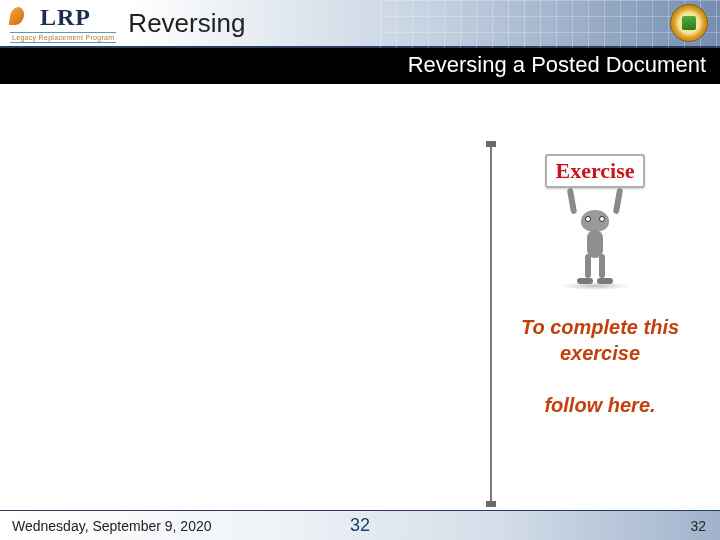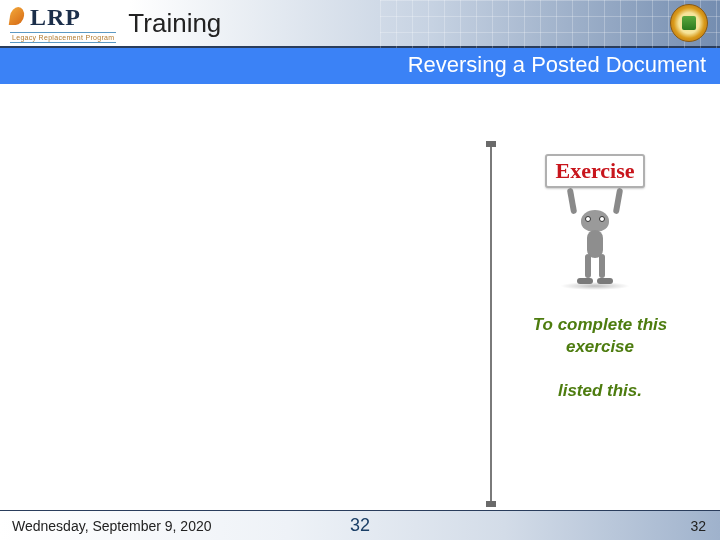--- a/index.html
+++ b/index.html
@@ -34,21 +34,21 @@
   }
   .logo-block {
     display: flex;
     flex-direction: column;
     margin-left: 10px;
     margin-right: 12px;
   }
   .lrp-logo {
     display: flex;
     align-items: baseline;
-    gap: 6px;
+    gap: 16px;
   }
   .lrp-swoosh {
     width: 14px;
     height: 18px;
     background: linear-gradient(135deg, #f2a73a, #d66a15);
     border-radius: 50% 50% 50% 0;
     transform: skewX(-8deg);
   }
   .lrp-text {
     font-family: Georgia, 'Times New Roman', serif;
@@ -87,21 +87,21 @@
     position: absolute;
     left: 50%;
     top: 50%;
     width: 14px;
     height: 14px;
     transform: translate(-50%, -50%);
     background: linear-gradient(#5aa83c, #2c7a1e);
     border-radius: 2px;
   }
   .subhead {
-    background: #3b82f6;
+    background: #000000;
     color: #fff;
     font-size: 22px;
     text-align: right;
     padding: 4px 14px 6px 14px;
   }
   .content {
     position: relative;
     width: 100%;
     height: 420px;
   }
@@ -225,22 +225,22 @@
     margin: -2px auto 0;
   }
   .instructions {
     position: absolute;
     left: 500px;
     top: 230px;
     width: 200px;
     text-align: center;
     font-style: italic;
     font-weight: bold;
-    font-size: 17px;
-    color: #4d7c0f;
+    font-size: 20px;
+    color: #c2410c;
     line-height: 1.3;
   }
   .footer {
     position: absolute;
     bottom: 0;
     left: 0;
     width: 100%;
     height: 30px;
     border-top: 1px solid #2a3d5c;
     background: linear-gradient(to right, #ffffff 0%, #eef2f7 40%, #d3dce8 70%, #9fb2cc 100%);
@@ -269,21 +269,21 @@
 <body>
 
 <div class="header">
   <div class="logo-block">
     <div class="lrp-logo">
       <div class="lrp-swoosh"></div>
       <span class="lrp-text">LRP</span>
     </div>
     <div class="lrp-sub">Legacy Replacement Program</div>
   </div>
-  <div class="training">Training</div>
+  <div class="training">Reversing</div>
   <div class="header-grid"></div>
   <div class="seal"></div>
 </div>
 
 <div class="subhead">Reversing a Posted Document</div>
 
 <div class="content">
 
   <div class="vline"></div>
 
@@ -301,21 +301,21 @@
       <div class="foot-l"></div>
         <div class="foot-r"></div>
     </div>
     <div class="shadow"></div>
   </div>
 
   <div class="instructions">
     <span>To complete this</span><br>
     <span>exercise</span><br>
     <br>
-    <span>listed this.</span>
+    <span>follow here.</span>
   </div>
 </div>
 
 <div class="footer">
   <span class="date">Wednesday, September 9, 2020</span>
   <span class="center-num">32</span>
   <span class="right-num">32</span>
 </div>
 
 </body></html>

